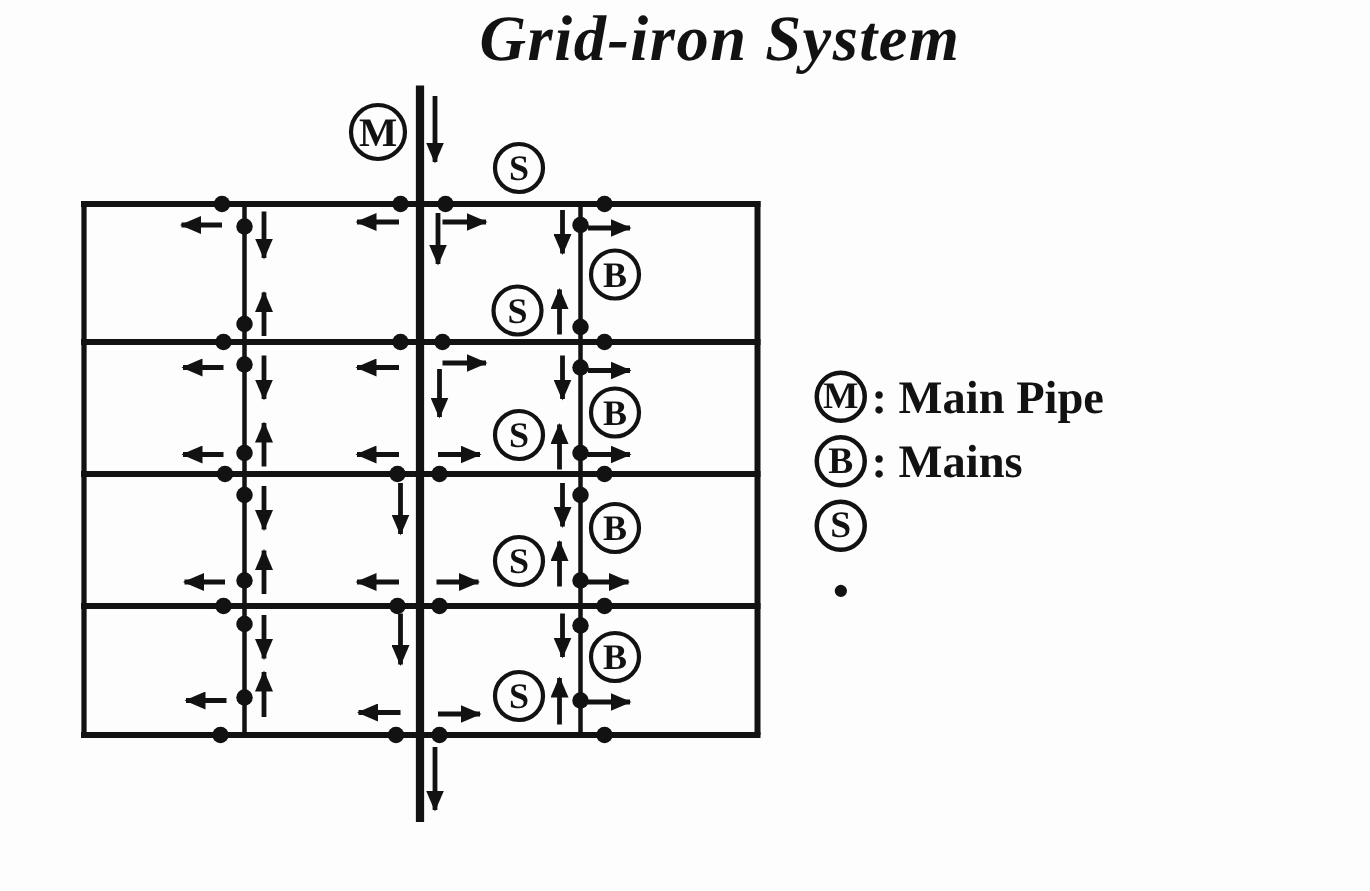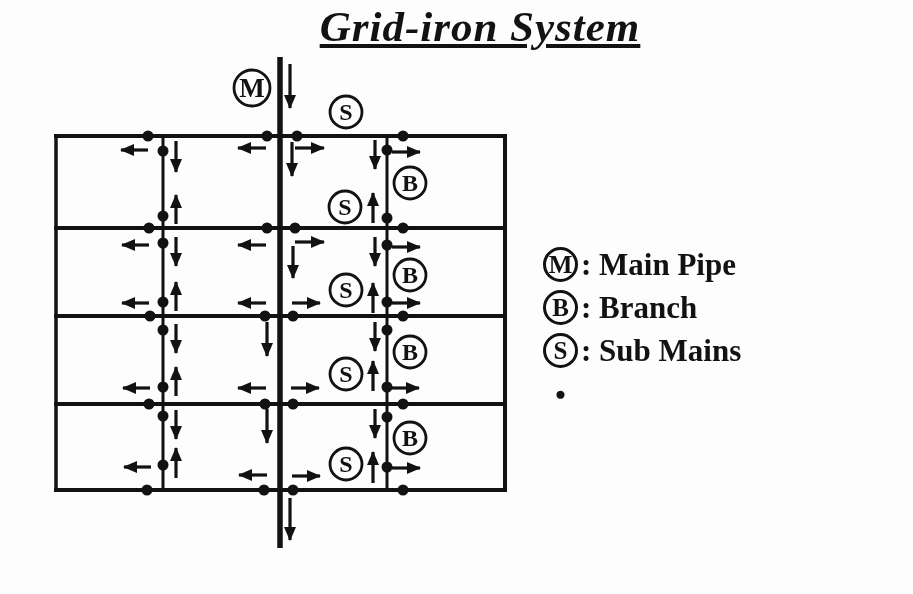--- a/index.html
+++ b/index.html
@@ -7,21 +7,20 @@
   body {
     width:913px; height:594px; position:relative; overflow:hidden;
     background:var(--bg);
     font-family:"Liberation Serif", serif;
   }
   .title {
     position:absolute; left:140px; top:2px; width:680px;
     text-align:center; font-weight:bold; font-style:italic;
     font-size:43px; color:var(--ink); letter-spacing:1px;
     white-space:nowrap;
-    text-decoration:underline;
   }
   #diagram-svg { position:absolute; left:0; top:0; }
   .legend { position:absolute; left:543px; top:243px; }
   .legend-row { display:flex; align-items:center; height:43px; color:var(--ink); }
   .legend-symbol-circle {
     box-sizing:border-box; width:35px; height:35px; flex:0 0 35px;
     border:3px solid var(--ink); border-radius:50%;
     font-weight:bold; font-size:25px; line-height:1;
     display:flex; align-items:center; justify-content:center;
     margin-right:3px;
@@ -181,22 +180,21 @@
     </g>
 </svg>
 
 <div class="legend" id="legend">
     <div class="legend-row">
       <span class="legend-symbol-circle">M</span>
       <span class="legend-label">: Main Pipe</span>
     </div>
     <div class="legend-row">
       <span class="legend-symbol-circle">B</span>
-      <span class="legend-label">: Branch</span>
+      <span class="legend-label">: Mains</span>
     </div>
     <div class="legend-row">
       <span class="legend-symbol-circle">S</span>
-      <span class="legend-label">: Sub Mains</span>
     </div>
     <div class="legend-row">
       <span class="legend-symbol-dot">●</span>
     </div>
   </div>
 
 </body></html>

